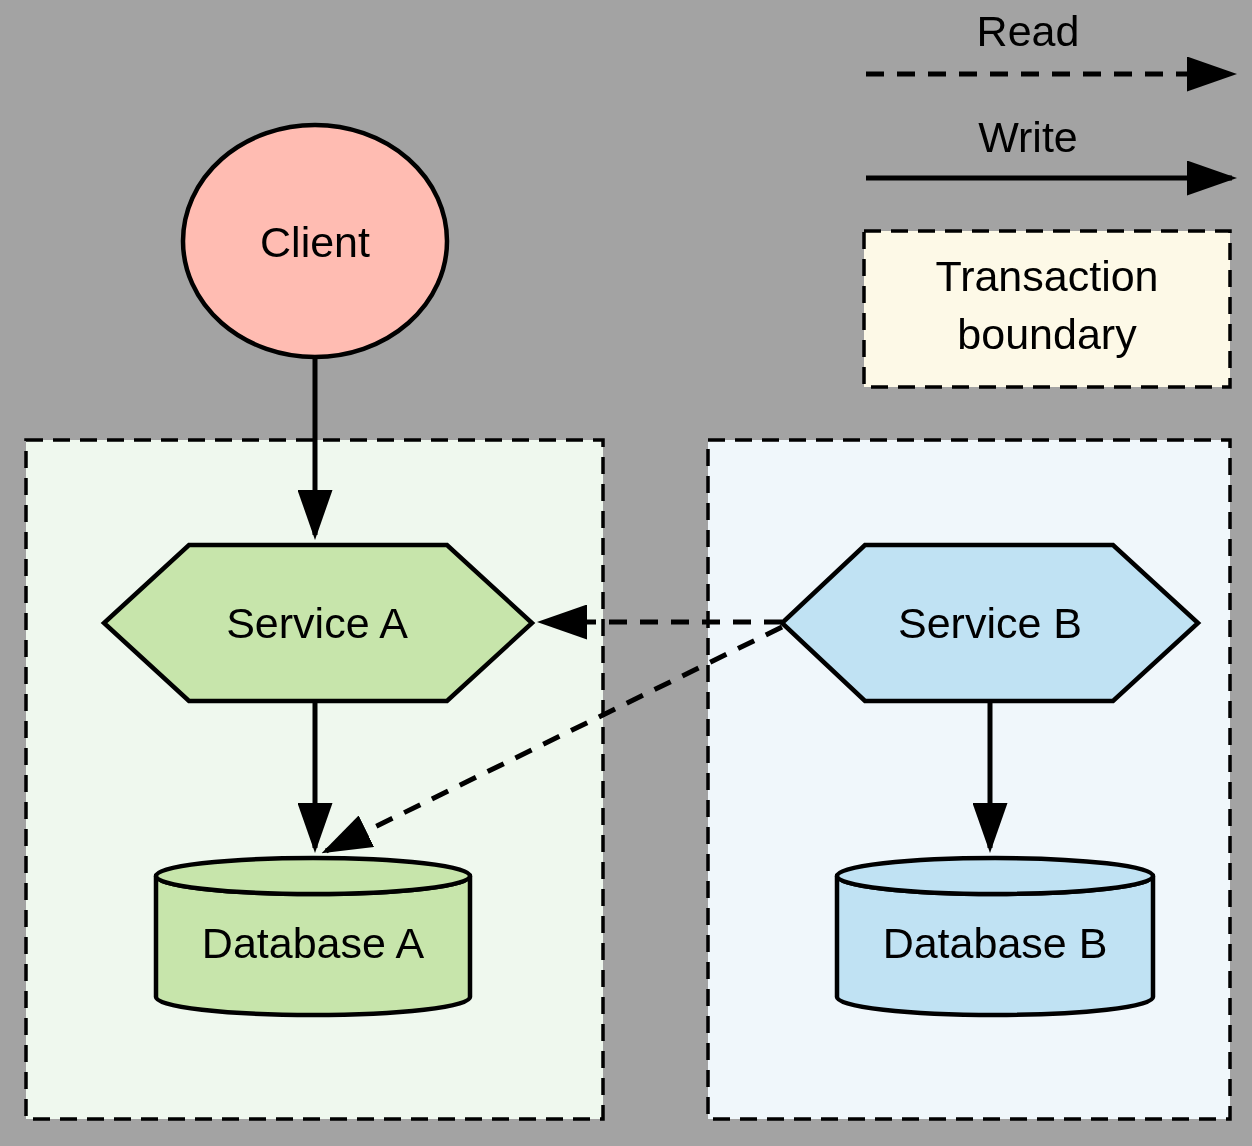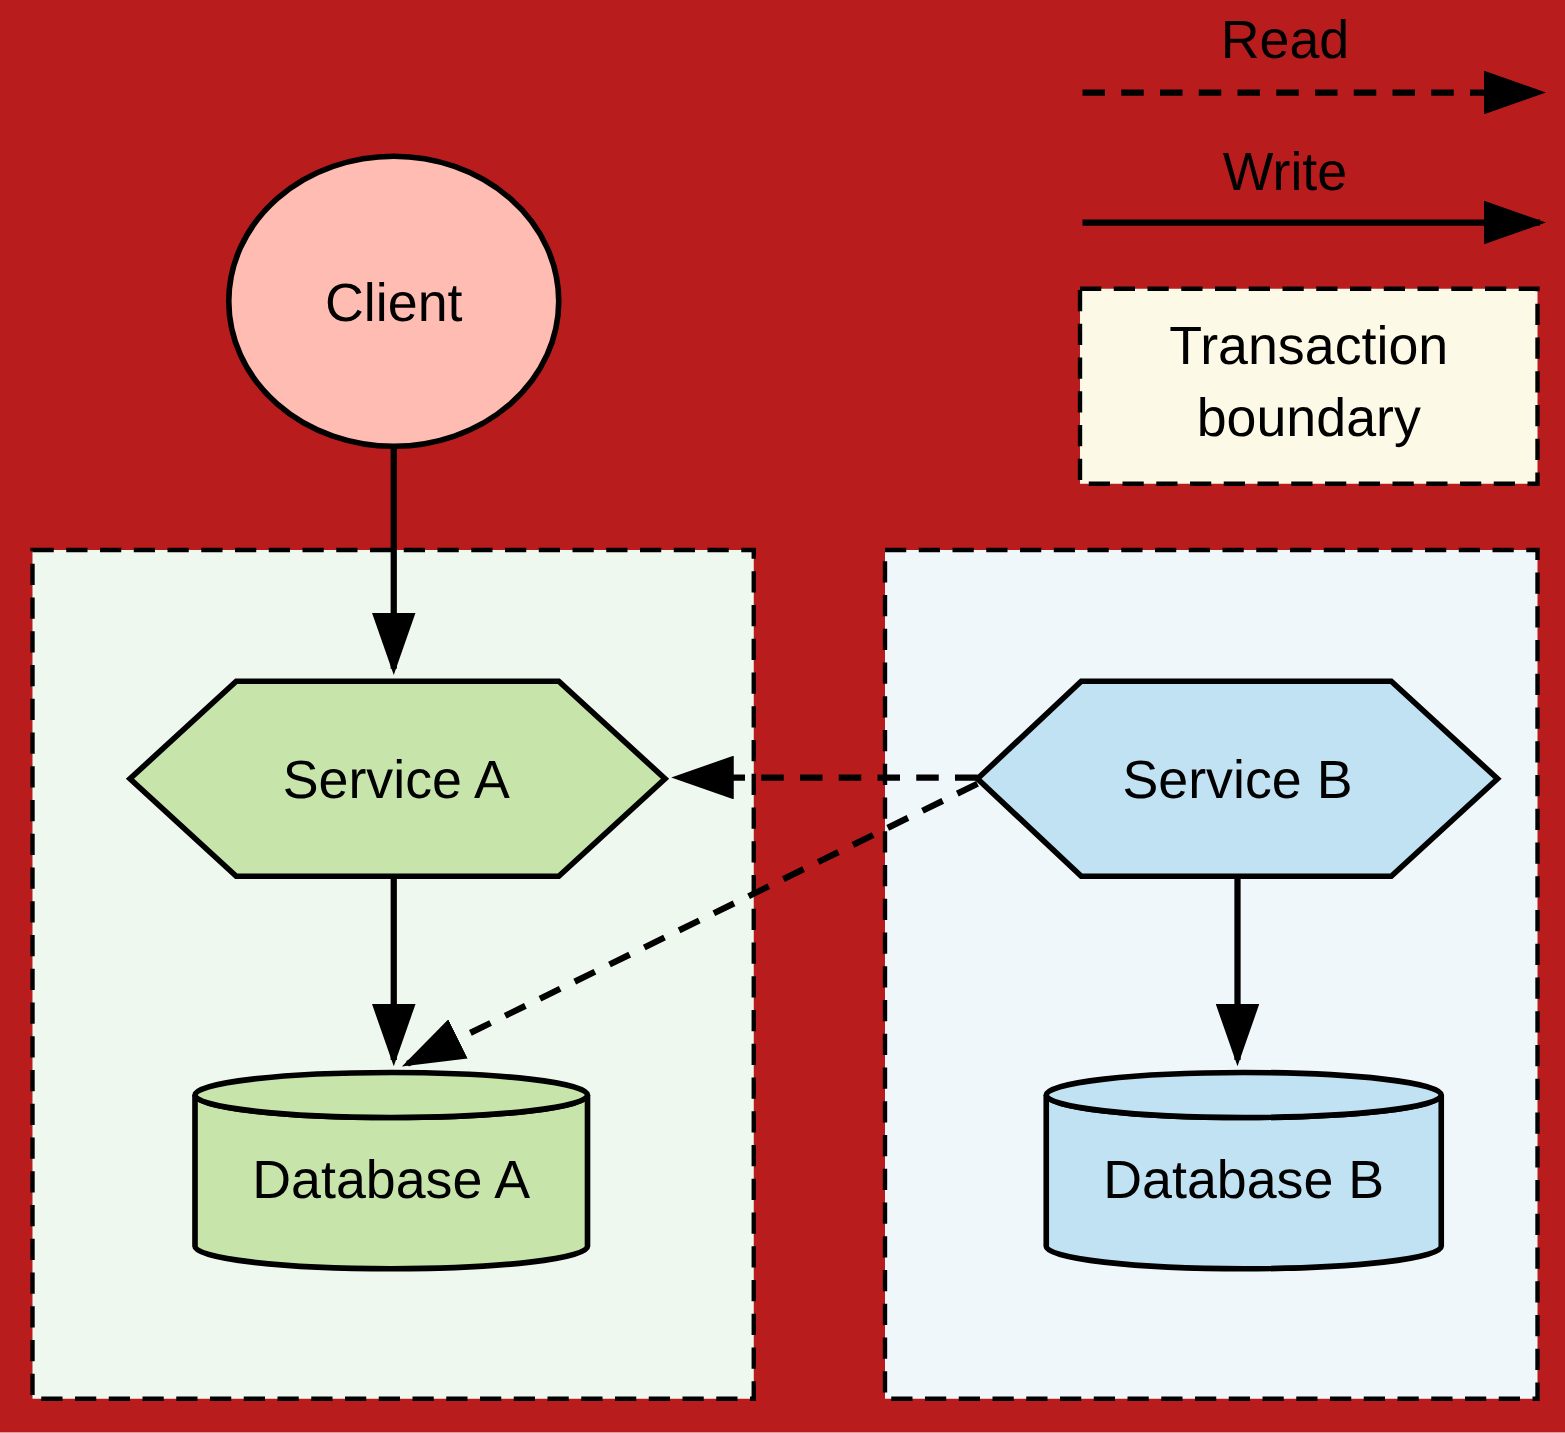--- a/index.html
+++ b/index.html
@@ -7,21 +7,21 @@
     padding: 0;
     background: #ffffff;
     width: 1252px;
     height: 1146px;
     overflow: hidden;
   }
   .canvas {
     position: relative;
     width: 1252px;
     height: 1146px;
-    background: #b91c1c;
+    background: #a3a3a3;
   }
   svg { display: block; }
   .label {
     font-family: "Liberation Sans", "DejaVu Sans", sans-serif;
     font-size: 43px;
     fill: #000000;
     text-anchor: middle;
   }
   .node-shape { stroke: #000000; stroke-width: 4.5; }
   .boundary-rect { stroke: #000000; stroke-width: 3.5; stroke-dasharray: 17,10; }

